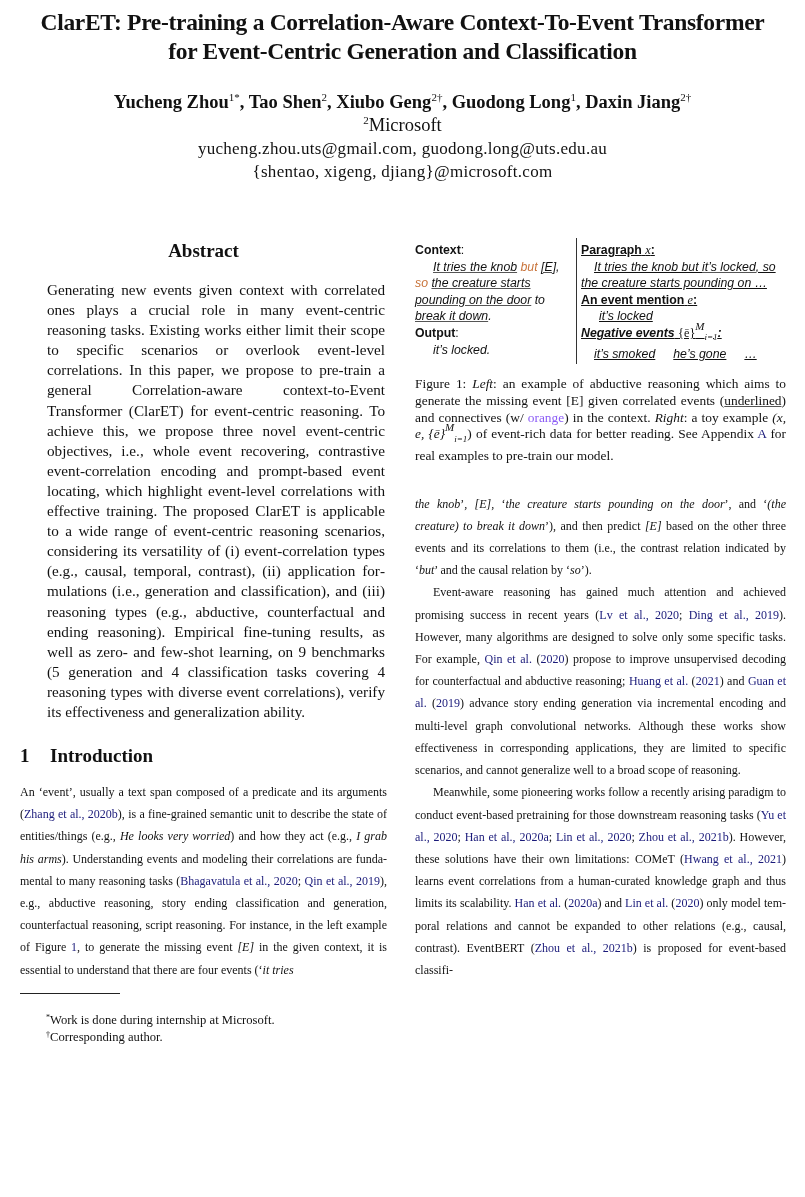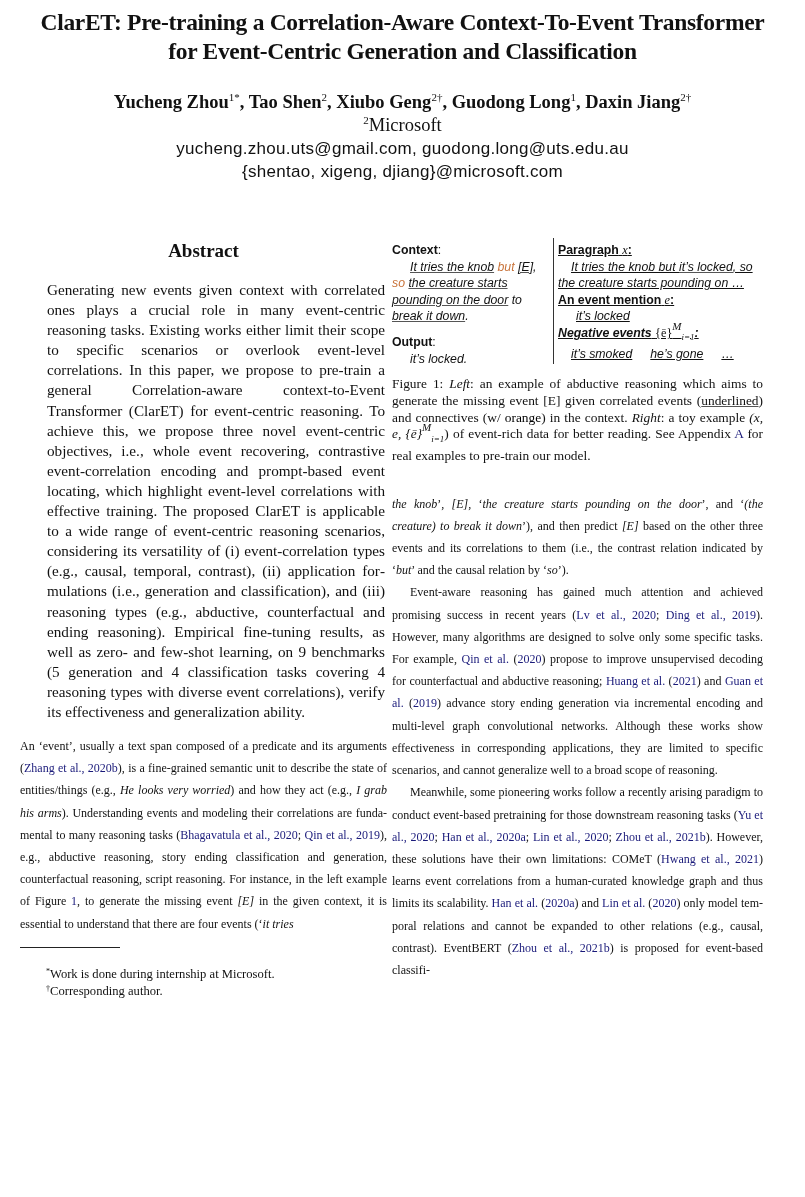--- a/index.html
+++ b/index.html
@@ -3,26 +3,26 @@
 <meta charset="utf-8">
 <style>
   * { box-sizing: border-box; margin: 0; padding: 0; }
   html, body { width: 805px; height: 1197px; background: #ffffff; overflow: hidden; }
   body { position: relative; font-family: "Liberation Serif", "DejaVu Serif", serif; color: #111; }
 
   .title-block { position: absolute; left: 0; top: 8px; width: 805px; text-align: center; }
   .title { font-weight: bold; font-size: 23.5px; line-height: 29px; letter-spacing: -0.3px; }
   .authors { margin-top: 24px; font-weight: bold; font-size: 18.5px; line-height: 24px; }
   .affil { font-size: 18.5px; line-height: 22px; }
-  .emails { font-family: Liberation Sans, sans-serif; font-size: 17px; line-height: 23px; letter-spacing: 0.3px; margin-top: 1px; }
+  .emails { font-family: Liberation Serif, serif; font-size: 17px; line-height: 23px; letter-spacing: 0.3px; margin-top: 1px; }
   sup { font-size: 11px; vertical-align: 7px; line-height: 0; font-weight: normal; }
   .authors sup { font-weight: normal; }
 
   .col-left { position: absolute; left: 20px; top: 238px; width: 367px; }
-  .col-right { position: absolute; left: 392px; top: 238px; width: 371px; }
+  .col-right { position: absolute; left: 415px; top: 238px; width: 371px; }
 
   .abstract-heading { text-align: center; font-weight: bold; font-size: 19px; line-height: 26px; }
   .abstract-text { margin: 16px 2px 0 27px; font-size: 15.2px; line-height: 20.1px; text-align: justify; hyphens: manual; }
 
   .section-heading { margin-top: 22px; font-weight: bold; font-size: 19px; line-height: 24px; }
   .section-heading .num { display: inline-block; width: 30px; }
 
   .body-text { font-size: 12px; line-height: 22.2px; text-align: justify; }
   .intro-text { margin-top: 13px; }
   .indent { text-indent: 18px; }
@@ -35,26 +35,26 @@
   .figure { position: relative; height: 136px; font-family: "Liberation Sans", "DejaVu Sans", sans-serif; font-size: 12.3px; line-height: 16.6px; }
   .fig-left { position: absolute; left: 0; top: 4px; width: 157px; }
   .fig-divider { position: absolute; left: 161px; top: 0; height: 126px; border-left: 1.3px solid #333; }
   .fig-right { position: absolute; left: 166px; top: 4px; width: 210px; text-decoration: underline; }
   .fig-label { font-weight: bold; }
   .fig-it { font-style: italic; }
   .ul { text-decoration: underline; text-decoration-color: #555; }
   .orange { color: #c8733a; }
   .fig-indent1 { padding-left: 18px; }
   .fig-indent2 { padding-left: 13px; }
-  .fig-gap { margin-top: 9px; }
+  .fig-gap { }
   .math { font-family: "Liberation Serif", "DejaVu Serif", serif; font-style: italic; font-weight: normal; }
   .fig-spacer { display: inline-block; width: 18px; }
 
   .caption { margin-top: 2px; font-size: 13.4px; line-height: 16.8px; text-align: justify; }
-  .caption .orange { color: #000000; }
+  .caption .orange { color: #8b5cf6; }
 
   .right-body { margin-top: 28px; }
 </style>
 </head>
 <body>
 
 <div class="title-block">
   <div class="title">
     <div>ClarET: Pre-training a Correlation-Aware Context-To-Event Transformer</div>
     <div>for Event-Centric Generation and Classification</div>
@@ -66,20 +66,23 @@
   <div class="emails">
     <div>yucheng.zhou.uts@gmail.com, guodong.long@uts.edu.au</div>
     <div>{shentao, xigeng, djiang}@microsoft.com</div>
   </div>
 </div>
 
 <div class="col-left">
   <div class="abstract-heading">Abstract</div>
   <div class="abstract-text">Generating new events given context with cor­related ones plays a crucial role in many event-centric reasoning tasks. Existing works either limit their scope to specific scenarios or over­look event-level correlations. In this paper, we propose to pre-train a general Correlation-aware context-to-Event Transformer (ClarET) for event-centric reasoning. To achieve this, we propose three novel event-centric objec­tives, i.e., whole event recovering, contrastive event-correlation encoding and prompt-based event locating, which highlight event-level cor­relations with effective training. The proposed ClarET is applicable to a wide range of event-centric reasoning scenarios, considering its versatility of (i) event-correlation types (e.g., causal, temporal, contrast), (ii) application for­mulations (i.e., generation and classification), and (iii) reasoning types (e.g., abductive, coun­terfactual and ending reasoning). Empirical fine-tuning results, as well as zero- and few-shot learning, on 9 benchmarks (5 generation and 4 classification tasks covering 4 reasoning types with diverse event correlations), verify its effectiveness and generalization ability.</div>
 
+  <div class="section-heading">
+    <span class="num">1</span><span>Introduction</span>
+  </div>
 
   <div class="body-text intro-text">
     <span>An ‘event’, usually a text span composed of a pred­icate and its arguments (</span><a class="cite" style="color: rgb(26, 26, 122);">Zhang et al., 2020b</a><span>), is a fine-grained semantic unit to describe the state of entities/things (e.g., </span><i>He looks very worried</i><span>) and how they act (e.g., </span><i>I grab his arms</i><span>). Understanding events and modeling their correlations are funda­mental to many reasoning tasks (</span><a class="cite" style="color: rgb(26, 26, 122);">Bhagavatula et al., 2020</a><span>; </span><a class="cite" style="color: rgb(26, 26, 122);">Qin et al., 2019</a><span>), e.g., abductive reasoning, story ending classification and generation, counter­factual reasoning, script reasoning. For instance, in the left example of Figure </span><a class="cite" style="color: rgb(26, 26, 122);">1</a><span>, to generate the miss­ing event </span><i>[E]</i><span> in the given context, it is essential to understand that there are four events (‘</span><i>it tries</i>
   </div>
 
   <div class="footnote-rule"></div>
   <div class="footnotes">
     <div><sup>*</sup><span>Work is done during internship at Microsoft.</span></div>
     <div><sup>†</sup><span>Corresponding author.</span></div>
   </div>

